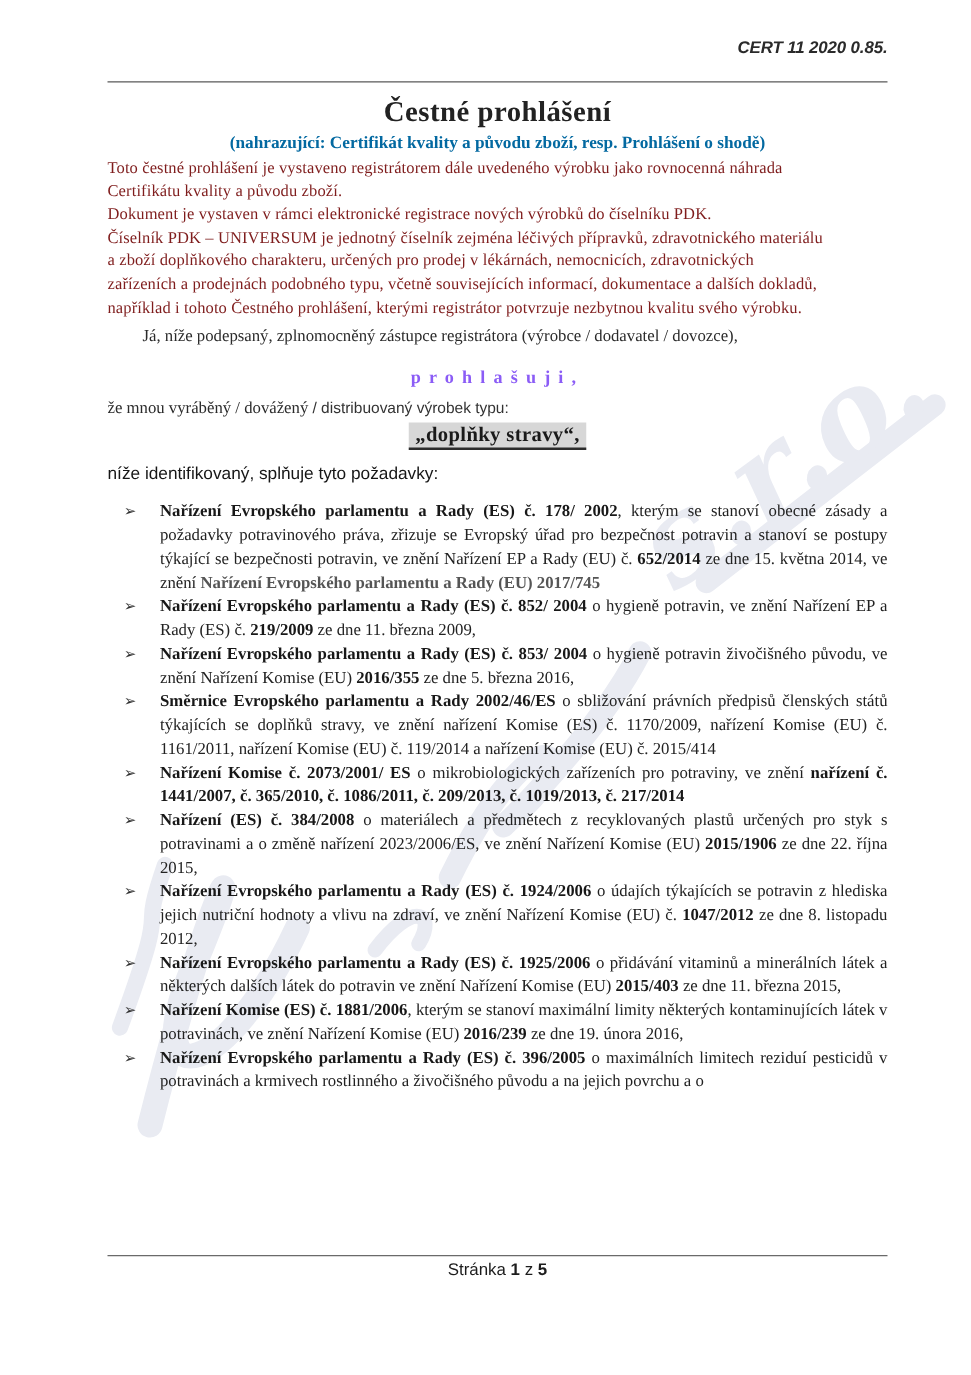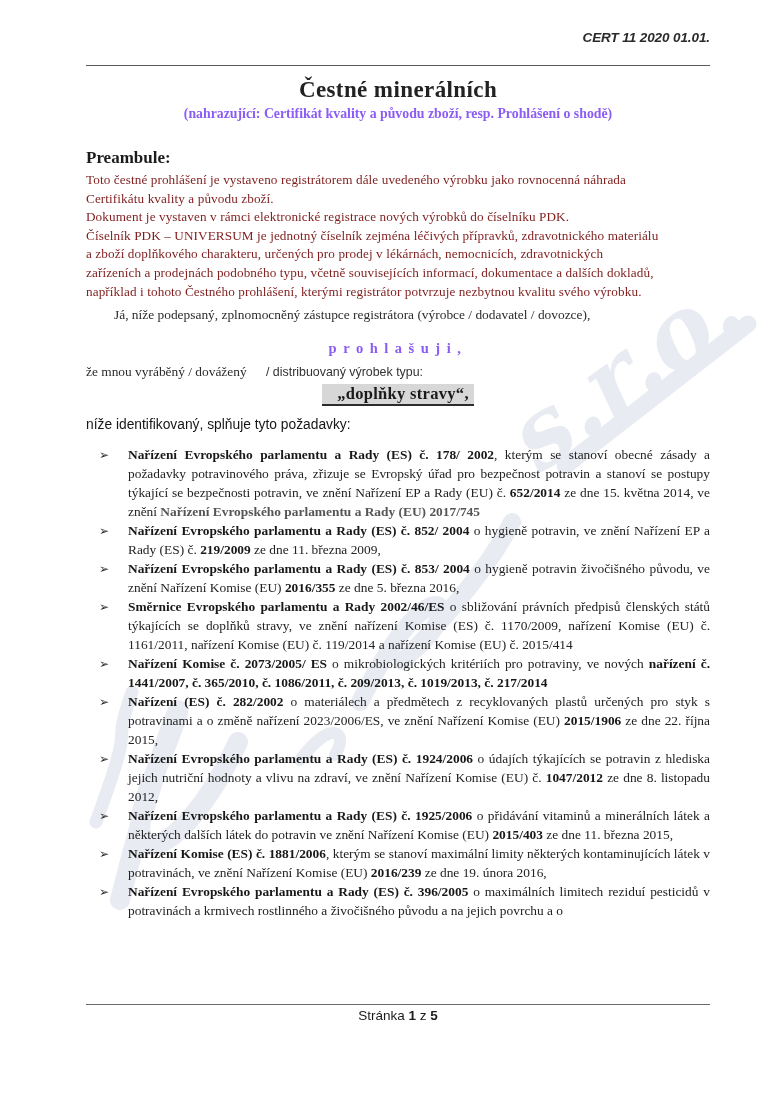--- a/index.html
+++ b/index.html
@@ -17,36 +17,36 @@
 
   .doc-ref{
     margin-top:30px;text-align:right;
     font-family:"Liberation Sans", sans-serif;
     font-style:italic;font-weight:700;font-size:13.5px;color:#2a2a2a;
     letter-spacing:-0.1px;
   }
   hr.rule{border:none;border-top:1.6px solid #5a5a5a;margin:20px 0 0 0;}
 
   .title{margin:11px 0 0;text-align:center;font-size:23px;font-weight:700;letter-spacing:.4px;color:#222;}
-  .subtitle{margin:3px 0 0;text-align:center;font-size:13.8px;font-weight:700;color:#8b5cf6;}
+  .subtitle{margin:3px 0 0;text-align:center;font-size:13.8px;font-weight:700;color:#0369a1;}
 
   .preamble-heading{margin:26px 0 0;font-size:17px;font-weight:700;color:#1b1b1b;}
   .preamble{
     margin:3px 0 0;font-weight:400;font-size:13.2px;line-height:18.6px;
     white-space:pre-line;color:#7f1d1d;letter-spacing:.1px;
   }
 
   .intro{margin:5px 0 0;text-indent:28px;font-size:13.4px;line-height:17px;color:#2b2b2b;}
   .verb{margin:17px 0 0;text-align:center;font-weight:700;font-size:14.5px;letter-spacing:.45em;color:#8b5cf6;}
   .product-line{margin:7px 0 0;font-size:13.4px;color:#2b2b2b;}
-  .product-line .sans{font-family:"Liberation Sans", sans-serif;font-size:12.4px;color:#333;margin-left:16px;}
+  .product-line .sans{font-family:"Liberation Sans", sans-serif;font-size:12.4px;color:#333;}
   .product-type{margin:4px 0 0;text-align:center;}
   .highlight{
     background:#d7d7d7;font-weight:700;font-size:16.5px;color:#1a1a1a;
-    border-bottom:2px solid #2c2c2c;padding:0 5px 1px 15px;letter-spacing:.3px;
+    border-bottom:2px solid #2c2c2c;padding:0 5px 1px 5px;letter-spacing:.3px;
   }
   .req-intro{
     margin:13px 0 0;font-family:"Liberation Sans", sans-serif;
     font-size:13.8px;color:#161616;
   }
 
   ul.req-list{margin:13px 0 0;padding:0;list-style:none;}
   ul.req-list li{
     position:relative;padding-left:42px;text-align:justify;
     font-size:13.4px;line-height:19px;color:#222;
@@ -76,28 +76,27 @@
       <path d="M96 822 C 140 702, 108 762, 132 692" stroke-width="13"></path>
       <path d="M360 702 C 430 560, 472 602, 412 652 C 372 690, 472 600, 512 522" stroke-width="18"></path>
       <path d="M300 760 C 330 720, 350 730, 335 755" stroke-width="12"></path>
     </g>
     <path d="M565 466 L 748 324" stroke="#e9ebf2" stroke-width="17" stroke-linecap="round" fill="none"></path>
     <text transform="translate(540 474) rotate(-36)" font-family="DejaVu Serif, serif" font-style="italic" font-weight="bold" font-size="96" fill="#e9ebf2">s.r.o.</text>
   </svg>
 
   <div class="content">
 
-    <div class="doc-ref">CERT 11 2020 01.01.</div>
+    <div class="doc-ref">CERT 11 2020 0.85.</div>
 
     <hr class="rule">
 
-    <div class="title">Čestné minerálních</div>
+    <div class="title">Čestné prohlášení</div>
     <div class="subtitle">(nahrazující: Certifikát kvality a původu zboží, resp. Prohlášení o shodě)</div>
 
-    <div class="preamble-heading">Preambule:</div>
     <p class="preamble">Toto čestné prohlášení je vystaveno registrátorem dále uvedeného výrobku jako rovnocenná náhrada
 Certifikátu kvality a původu zboží.
 Dokument je vystaven v rámci elektronické registrace nových výrobků do číselníku PDK.
 Číselník PDK – UNIVERSUM je jednotný číselník zejména léčivých přípravků, zdravotnického materiálu
 a zboží doplňkového charakteru, určených pro prodej v lékárnách, nemocnicích, zdravotnických
 zařízeních a prodejnách podobného typu, včetně souvisejících informací, dokumentace a dalších dokladů,
 například i tohoto Čestného prohlášení, kterými registrátor potvrzuje nezbytnou kvalitu svého výrobku.</p>
 
     <p class="intro">Já, níže podepsaný, zplnomocněný zástupce registrátora (výrobce / dodavatel / dovozce),</p>
 
@@ -109,22 +108,22 @@
       <span class="highlight">„doplňky stravy“,</span>
     </div>
 
     <p class="req-intro">níže identifikovaný, splňuje tyto požadavky:</p>
 
     <ul class="req-list" id="req-list">
         <li><span class="bullet">➢</span><span class="seg-b">Nařízení Evropského parlamentu a Rady (ES) č. 178/ 2002</span><span class="">, kterým se stanoví obecné zásady a požadavky potravinového práva, zřizuje se Evropský úřad pro bezpečnost potravin a stanoví se postupy týkající se bezpečnosti potravin, ve znění Nařízení EP a Rady (EU) č. </span><span class="seg-b">652/2014</span><span class=""> ze dne 15. května 2014, ve znění </span><span class="seg-bm">Nařízení Evropského parlamentu a Rady (EU) 2017/745</span></li>
         <li><span class="bullet">➢</span><span class="seg-b">Nařízení Evropského parlamentu a Rady (ES) č. 852/ 2004</span><span class=""> o hygieně potravin, ve znění Nařízení EP a Rady (ES) č. </span><span class="seg-b">219/2009</span><span class=""> ze dne 11. března 2009,</span></li>
         <li><span class="bullet">➢</span><span class="seg-b">Nařízení Evropského parlamentu a Rady (ES) č. 853/ 2004</span><span class=""> o hygieně potravin živočišného původu, ve znění Nařízení Komise (EU) </span><span class="seg-b">2016/355</span><span class=""> ze dne 5. března 2016,</span></li>
         <li><span class="bullet">➢</span><span class="seg-b">Směrnice Evropského parlamentu a Rady 2002/46/ES</span><span class=""> o sbližování právních předpisů členských států týkajících se doplňků stravy, ve znění nařízení Komise (ES) č. 1170/2009, nařízení Komise (EU) č. 1161/2011, nařízení Komise (EU) č. 119/2014 a nařízení Komise (EU) č. 2015/414</span></li>
-        <li><span class="bullet">➢</span><span class="seg-b">Nařízení Komise č. 2073/2005/ ES</span><span class=""> o mikrobiologických kritériích pro potraviny, ve nových </span><span class="seg-b">nařízení č. 1441/2007, č. 365/2010, č. 1086/2011, č. 209/2013, č. 1019/2013, č. 217/2014</span></li>
-        <li><span class="bullet">➢</span><span class="seg-b">Nařízení (ES) č. 282/2002</span><span class=""> o materiálech a předmětech z recyklovaných plastů určených pro styk s potravinami a o změně nařízení 2023/2006/ES, ve znění Nařízení Komise (EU) </span><span class="seg-b">2015/1906</span><span class=""> ze dne 22. října 2015,</span></li>
+        <li><span class="bullet">➢</span><span class="seg-b">Nařízení Komise č. 2073/2001/ ES</span><span class=""> o mikrobiologických zařízeních pro potraviny, ve znění </span><span class="seg-b">nařízení č. 1441/2007, č. 365/2010, č. 1086/2011, č. 209/2013, č. 1019/2013, č. 217/2014</span></li>
+        <li><span class="bullet">➢</span><span class="seg-b">Nařízení (ES) č. 384/2008</span><span class=""> o materiálech a předmětech z recyklovaných plastů určených pro styk s potravinami a o změně nařízení 2023/2006/ES, ve znění Nařízení Komise (EU) </span><span class="seg-b">2015/1906</span><span class=""> ze dne 22. října 2015,</span></li>
         <li><span class="bullet">➢</span><span class="seg-b">Nařízení Evropského parlamentu a Rady (ES) č. 1924/2006</span><span class=""> o údajích týkajících se potravin z hlediska jejich nutriční hodnoty a vlivu na zdraví, ve znění Nařízení Komise (EU) č. </span><span class="seg-b">1047/2012</span><span class=""> ze dne 8. listopadu 2012,</span></li>
         <li><span class="bullet">➢</span><span class="seg-b">Nařízení Evropského parlamentu a Rady (ES) č. 1925/2006</span><span class=""> o přidávání vitaminů a minerálních látek a některých dalších látek do potravin ve znění Nařízení Komise (EU) </span><span class="seg-b">2015/403</span><span class=""> ze dne 11. března 2015,</span></li>
         <li><span class="bullet">➢</span><span class="seg-b">Nařízení Komise (ES) č. 1881/2006</span><span class="">, kterým se stanoví maximální limity některých kontaminujících látek v potravinách, ve znění Nařízení Komise (EU) </span><span class="seg-b">2016/239</span><span class=""> ze dne 19. února 2016,</span></li>
         <li><span class="bullet">➢</span><span class="seg-b">Nařízení Evropského parlamentu a Rady (ES) č. 396/2005</span><span class=""> o maximálních limitech reziduí pesticidů v potravinách a krmivech rostlinného a živočišného původu a na jejich povrchu a o</span></li>
       </ul>
 
   </div>
 
   <div class="footer">
     <hr>

